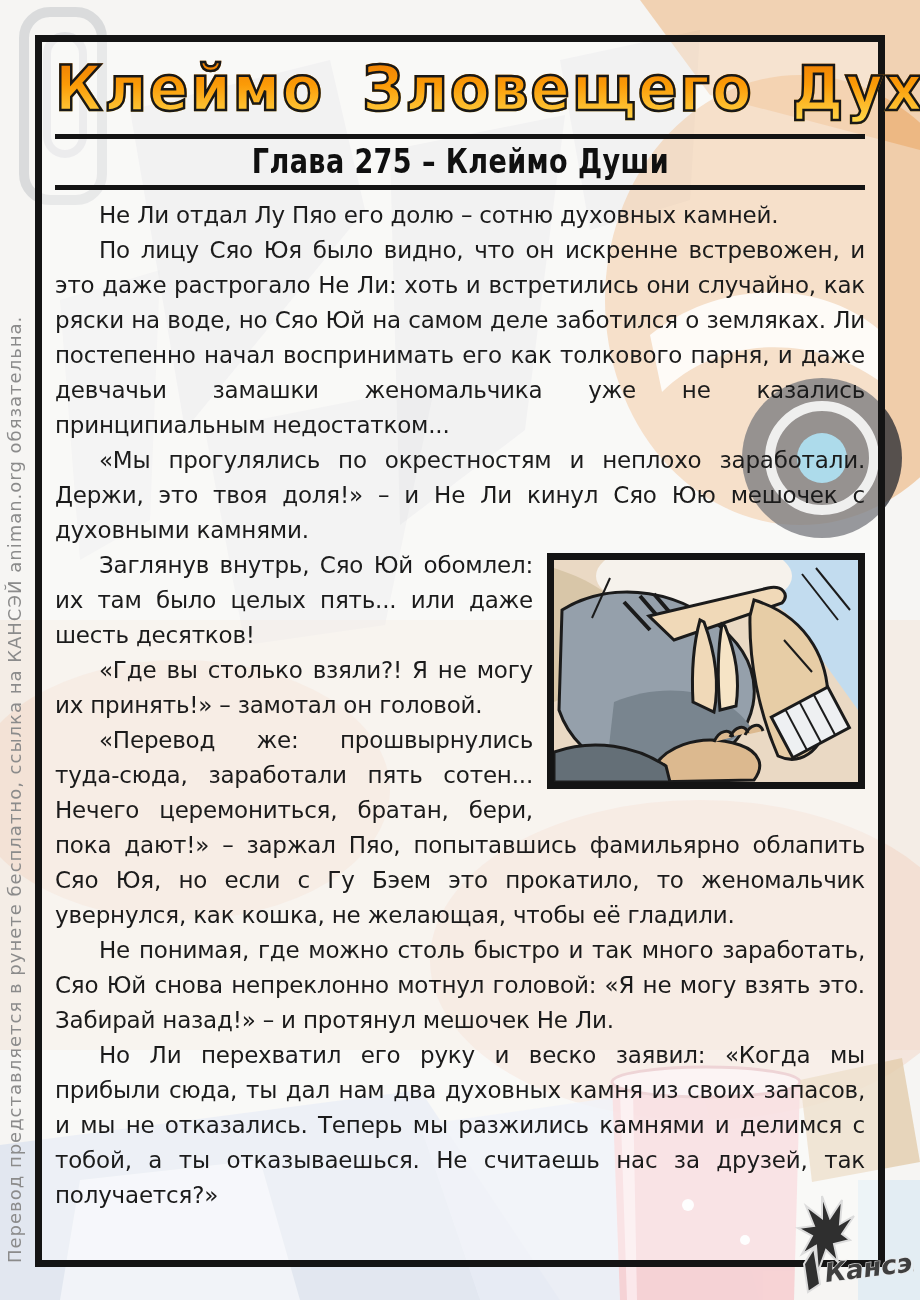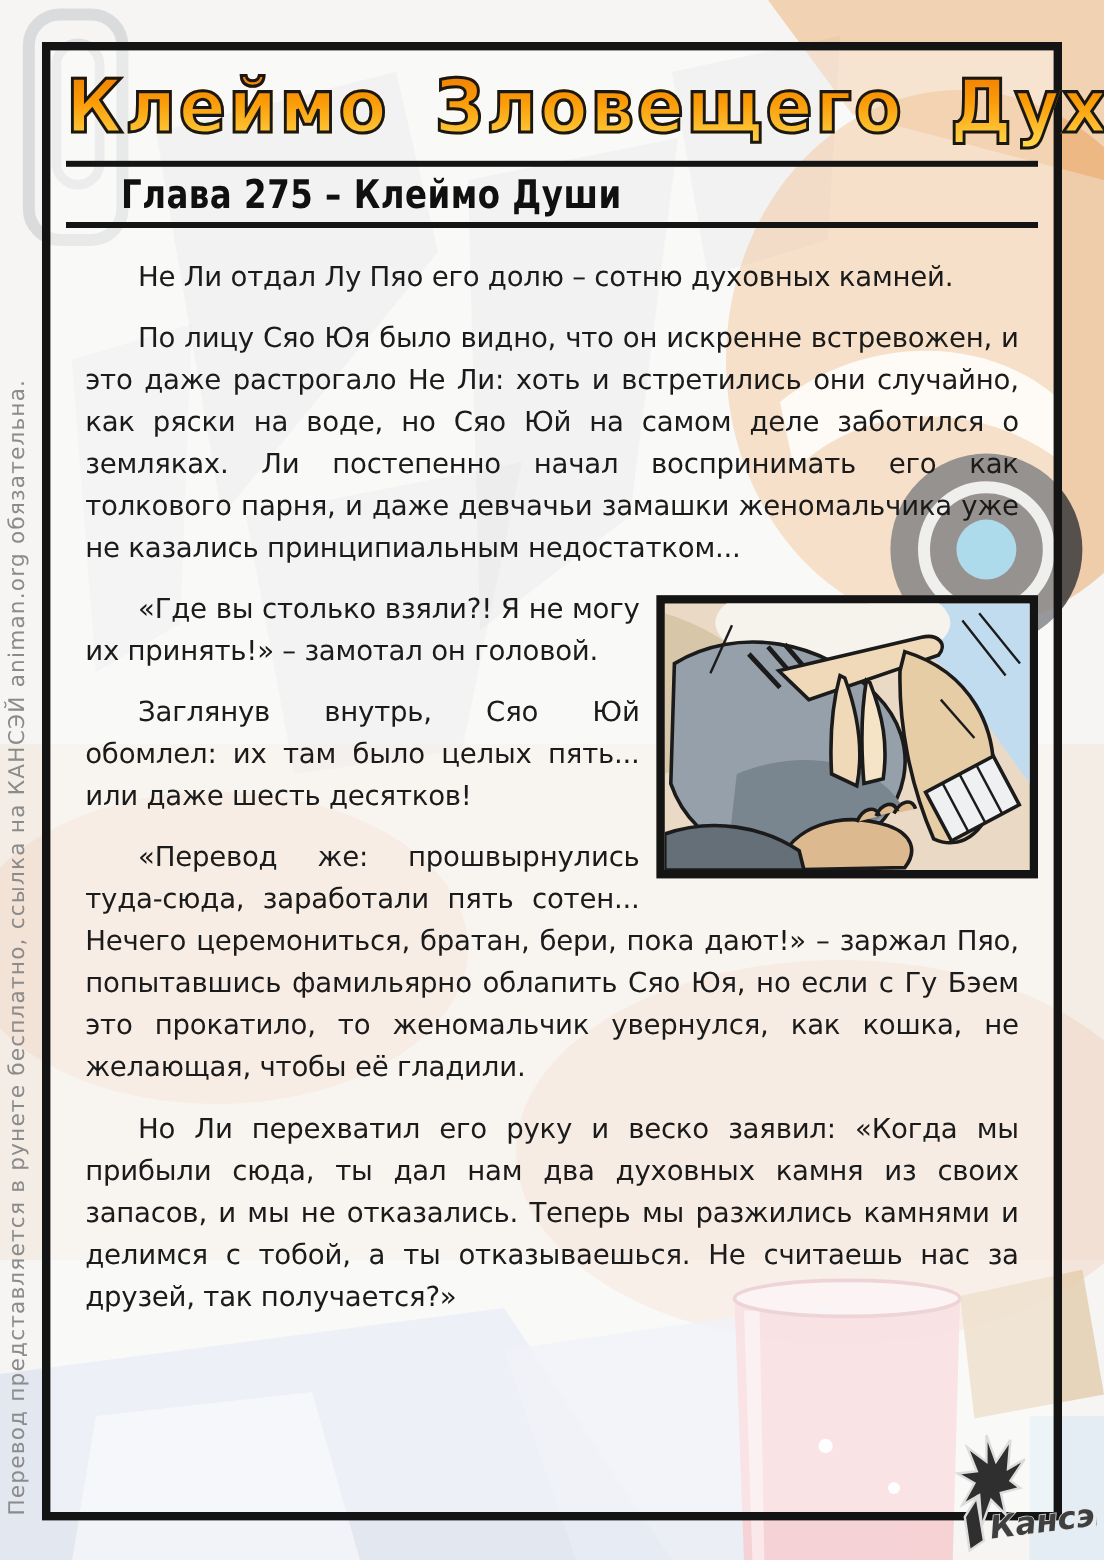--- a/index.html
+++ b/index.html
@@ -28,36 +28,36 @@
     font-weight:bold;font-size:58px;line-height:82px;
     letter-spacing:2px;word-spacing:16px;
     background:linear-gradient(180deg,#e96d00 0%,#fb9b07 45%,#ffd84a 88%);
     -webkit-background-clip:text;background-clip:text;
     color:transparent;
     -webkit-text-stroke:2.4px #181818;
     transform:scaleY(1.06);
     white-space:nowrap;
   }
   .rule{height:5px;background:#141414;}
-  .chapter{text-align:left;height:42px;line-height:42px;margin-top:2px;margin-bottom:2px;}
+  .chapter{text-align:center;height:42px;line-height:42px;margin-top:2px;margin-bottom:2px;}
   .chapter-text{
     display:inline-block;transform:scaleX(0.82);
     font-weight:bold;font-size:33px;color:#101010;
     letter-spacing:0.5px;white-space:nowrap;
   }
 
   .body-text{
     margin-top:8px;
     color:#1b1b1b;
     font-size:23px;line-height:35px;
     text-align:justify;
     letter-spacing:-0.2px;
     height:1042px;overflow:hidden;
   }
-  .body-text p{margin:16px;text-indent:44px;}
+  .body-text p{margin:0;text-indent:44px;}
 
   .inset{
     float:right;
     width:304px;height:222px;
     border:7px solid #141414;
     margin:5px 0 6px 14px;
     background:#ead9c4;
   }
   .inset svg{display:block;width:100%;height:100%;}
 
@@ -137,20 +137,21 @@
 
     <div class="rule"></div>
     <div class="chapter">
       <span class="chapter-text">Глава 275 – Клеймо Души</span>
     </div>
     <div class="rule"></div>
 
     <div class="body-text">
       <p>Не Ли отдал Лу Пяо его долю – сотню духовных камней.</p>
       <p>По лицу Сяо Юя было видно, что он искренне встревожен, и это даже растрогало Не Ли: хоть и встретились они случайно, как ряски на воде, но Сяо Юй на самом деле заботился о земляках. Ли постепенно начал воспринимать его как толкового парня, и даже девчачьи замашки женомальчика уже не казались принципиальным недостатком...</p>
+      <p>«Мы прогулялись по окрестностям и неплохо заработали. Держи, это твоя доля!» – и Не Ли кинул Сяо Юю мешочек с духовными камнями.</p>
 
       <div class="inset">
         <svg viewBox="0 0 304 222" preserveAspectRatio="none" aria-hidden="true">
           <rect width="304" height="222" fill="#ead9c4"></rect>
           <polygon points="170,0 304,0 304,150 238,58" fill="#c2dcef"></polygon>
           <ellipse cx="140" cy="16" rx="98" ry="38" fill="#f6f2ec"></ellipse>
           <path d="M0,8 C62,28 92,60 70,112 L0,142 Z" fill="#d8c6a8"></path>
 
           <path d="M8,50 C60,18 132,30 176,76 C216,116 206,176 150,206 C90,228 24,206 5,150 Z" fill="#95a0ab" stroke="#1b1b1b" stroke-width="3"></path>
           <path d="M60,142 C112,120 172,130 196,166 C160,200 90,210 55,186 Z" fill="#79858f"></path>
@@ -176,23 +177,24 @@
 
           <g stroke="#1b1b1b" stroke-width="2">
             <line x1="248" y1="14" x2="284" y2="60"></line>
             <line x1="262" y1="8" x2="296" y2="50"></line>
             <line x1="56" y1="18" x2="38" y2="58"></line>
             <line x1="230" y1="80" x2="258" y2="112"></line>
           </g>
         </svg>
       </div>
 
+      <p>Заглянув внутрь, Сяо Юй обомлел: их там было целых пять... или даже шесть десятков!</p>
       <p>«Где вы столько взяли?! Я не могу их принять!» – замотал он головой.</p>
-      <p>Заглянув внутрь, Сяо Юй обомлел: их там было целых пять... или даже шесть десятков!</p>
       <p>«Перевод же: прошвырнулись туда-сюда, заработали пять сотен... Нечего церемониться, братан, бери, пока дают!» – заржал Пяо, попытавшись фамильярно облапить Сяо Юя, но если с Гу Бэем это прокатило, то женомальчик увернулся, как кошка, не желающая, чтобы её гладили.</p>
+      <p>Не понимая, где можно столь быстро и так много заработать, Сяо Юй снова непреклонно мотнул головой: «Я не могу взять это. Забирай назад!» – и протянул мешочек Не Ли.</p>
       <p>Но Ли перехватил его руку и веско заявил: «Когда мы прибыли сюда, ты дал нам два духовных камня из своих запасов, и мы не отказались. Теперь мы разжились камнями и делимся с тобой, а ты отказываешься. Не считаешь нас за друзей, так получается?»</p>
     </div>
   </div>
 
   <svg class="logo" viewBox="0 0 130 112" aria-hidden="true">
     <g>
       <path d="M38,8 L46,30 L58,12 L56,36 L70,28 L58,46 L66,52 L50,56 L54,74 L42,62 L34,84 L32,58 L18,66 L28,48 L14,40 L30,38 L22,18 L38,30 Z" fill="#2f2f2f" stroke="#dcdcdc" stroke-width="2"></path>
       <path d="M30,60 L36,96 L24,104 L20,76 Z" fill="#2f2f2f" stroke="#dcdcdc" stroke-width="2"></path>
     </g>
     <text x="42" y="94" font-family="DejaVu Sans, sans-serif" font-size="26" font-style="italic" font-weight="bold" fill="#3f3f3f" stroke="#e6e6e6" stroke-width="1.2" paint-order="stroke" transform="rotate(-7 42 94)">Кансэй</text>

